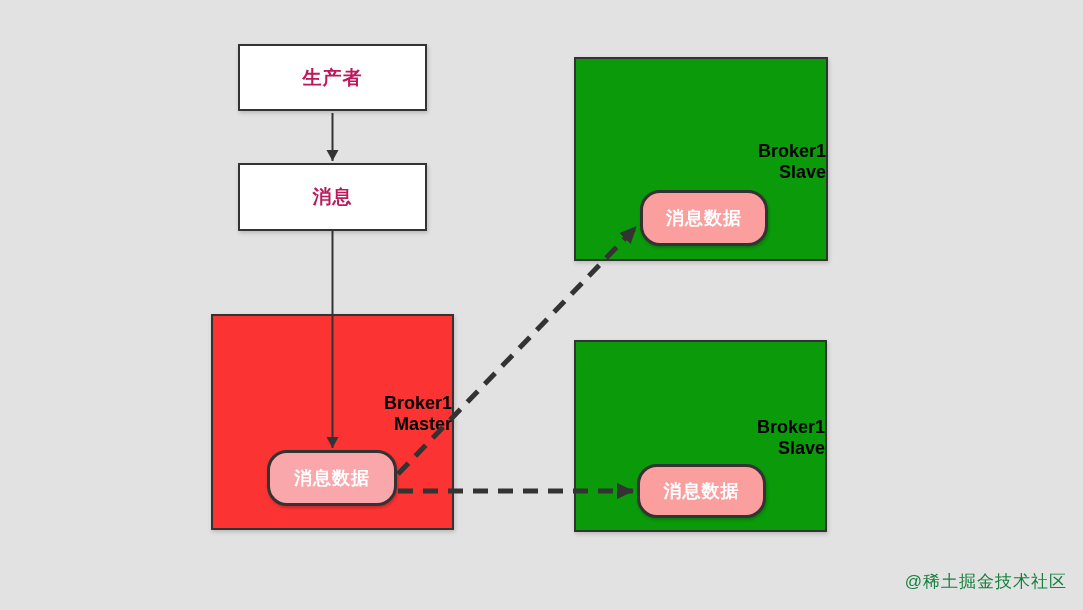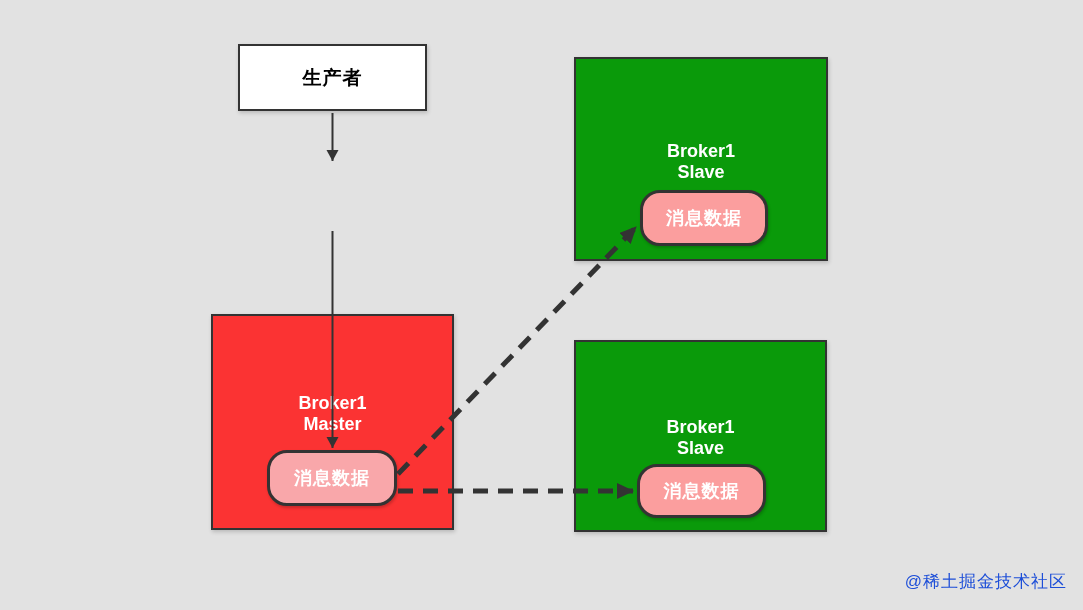--- a/index.html
+++ b/index.html
@@ -16,36 +16,36 @@
     border: 2px solid #333;
     display: flex;
     align-items: center;
     justify-content: center;
     box-shadow: 1px 2px 4px rgba(0,0,0,0.18);
   }
   .white-node {
     background: #ffffff;
     font-size: 19px;
     font-weight: bold;
-    color: #000000;
+    color: #be185d;
     letter-spacing: 1px;
   }
   .big-node {
     color: #ffffff;
     font-weight: bold;
   }
   .node-title {
     position: absolute;
     left: 0;
     width: 100%;
-    text-align: center;
+    text-align: right;
     font-size: 18px;
     font-weight: bold;
     line-height: 21px;
-    color: #ffffff;
+    color: #000000;
   }
   .chip {
     position: absolute;
     box-sizing: border-box;
     border: 3px solid #333;
     border-radius: 20px;
     display: flex;
     align-items: center;
     justify-content: center;
     color: #ffffff;
@@ -73,20 +73,23 @@
 </style>
 </head>
 <body>
 
 <div class="canvas" style="background-color: rgb(226, 226, 226);">
 
   <div class="node white-node" style="left: 238px; top: 44px; width: 189px; height: 67px; background-color: rgb(255, 255, 255); border-color: rgb(51, 51, 51);">
     <span>生产者</span>
   </div>
 
+  <div class="node white-node" style="left: 238px; top: 163px; width: 189px; height: 68px; background-color: rgb(255, 255, 255); border-color: rgb(51, 51, 51);">
+    <span>消息</span>
+  </div>
 
   <div class="node big-node" style="left: 211px; top: 314px; width: 243px; height: 216px; background-color: rgb(251, 51, 51); border-color: rgb(51, 51, 51);">
     <div class="node-title" style="top:77px;">
       <div>Broker1</div>
       <div>Master</div>
     </div>
     <div class="chip" style="left: 54px; top: 134px; width: 130px; height: 56px; background-color: rgb(249, 167, 170); border-color: rgb(51, 51, 51);">
       <span>消息数据</span>
     </div>
   </div>
@@ -123,15 +126,15 @@
 
     <line x1="332.5" y1="113" x2="332.5" y2="161" stroke-width="2" marker-end="url(#arrowSmall)" stroke="#333333"></line>
 
     <line x1="332.5" y1="231" x2="332.5" y2="448" stroke-width="2" marker-end="url(#arrowSmall)" stroke="#333333"></line>
 
     <line x1="398" y1="474" x2="636" y2="227" stroke-width="5" stroke-dasharray="15 10" marker-end="url(#arrowBig)" stroke="#333333"></line>
 
     <line x1="398" y1="491" x2="633" y2="491" stroke-width="5" stroke-dasharray="15 10" marker-end="url(#arrowBig)" stroke="#333333"></line>
   </svg>
 
-  <div class="watermark" style="color: #1d4ed8;">@稀土掘金技术社区</div>
+  <div class="watermark" style="color: #15803d;">@稀土掘金技术社区</div>
 
 </div>
 
 </body></html>

